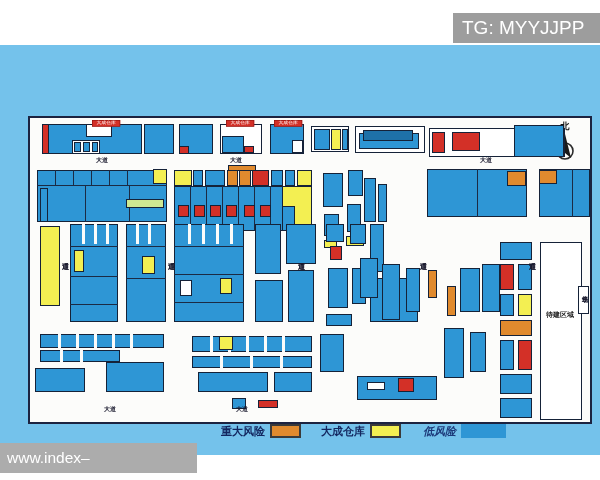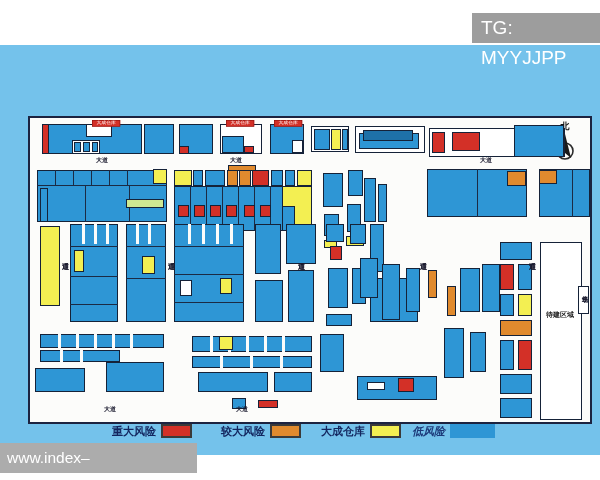--- a/index.html
+++ b/index.html
@@ -1,19 +1,19 @@
 <!DOCTYPE html>
 <html><head>
 <meta charset="utf-8">
 <style>
   html,body{margin:0;padding:0;}
   .page{position:relative;width:600px;height:480px;background:#ffffff;overflow:hidden;
         font-family:"Liberation Sans","DejaVu Sans",sans-serif;}
   .blue-bg{position:absolute;left:0;top:45px;width:600px;height:410px;background:#74C2EB;}
-  .tg-badge{position:absolute;right:0;top:13px;width:128px;height:30px;background:#9D9D9D;
+  .tg-badge{position:absolute;right:0;top:13px;width:147px;height:30px;background:#9D9D9D;
             color:#fff;font-size:19px;line-height:30px;padding-left:9px;box-sizing:border-box;}
   .title-banner{position:absolute;left:174px;top:54px;width:274px;height:41px;background:#2A2C80;
             border-radius:15px;color:#fff;font-weight:bold;font-size:26px;letter-spacing:6px;
             text-align:center;line-height:41px;}
   .map{position:absolute;left:28px;top:116px;width:560px;height:304px;background:#FCFCFA;
             border:2px solid #1C2340;box-sizing:content-box;}
   .mrect{position:absolute;border:1px solid #152238;box-sizing:border-box;}
   .mrect.noborder{border:none;}
   .map-label{position:absolute;color:#1A1A2E;font-weight:bold;font-size:6px;white-space:nowrap;}
   .map-label.v{writing-mode:vertical-rl;letter-spacing:1px;font-size:7px;}
@@ -229,33 +229,29 @@
       <div class="map-label v " style="left: 388px; top: 138px;">通道</div>
       <div class="map-label v " style="left: 497px; top: 138px;">通道</div>
       <div class="map-label pa" style="left: 516px; top: 192px;">待建区域</div>
       <div class="map-label v sb" style="left: 550px; top: 172px;">停车场</div>
       <div class="red-tag" style="left: 62px; top: 2px;">大成仓库</div>
       <div class="red-tag" style="left: 196px; top: 2px;">大成仓库</div>
       <div class="red-tag" style="left: 244px; top: 2px;">大成仓库</div>
     </div>
 
   <div class="legend">
-      <div class="legend-item" style="left: 112px;">
+      <div class="legend-item" style="left: 221px;">
         <span class="legend-text">重大风险</span>
-        <div class="legend-swatch" style="background: rgb(211, 48, 39);"></div>
-      </div>
-      <div class="legend-item" style="left: 221px;">
-        <span class="legend-text">较大风险</span>
         <div class="legend-swatch" style="background: rgb(224, 138, 46);"></div>
       </div>
       <div class="legend-item" style="left: 321px;">
         <span class="legend-text">大成仓库</span>
         <div class="legend-swatch" style="background: rgb(243, 239, 82);"></div>
       </div>
-      <div class="legend-item" style="left: 412px;">
+      <div class="legend-item" style="left: 423px;">
         <span class="legend-text blur">低风险</span>
         <div class="legend-swatch noborder" style="background: rgb(46, 150, 213);"></div>
       </div>
     </div>
 
   <div class="bottom-bar">
     <span>www.index–365wanmei.com</span>
   </div>
 </div>
 

